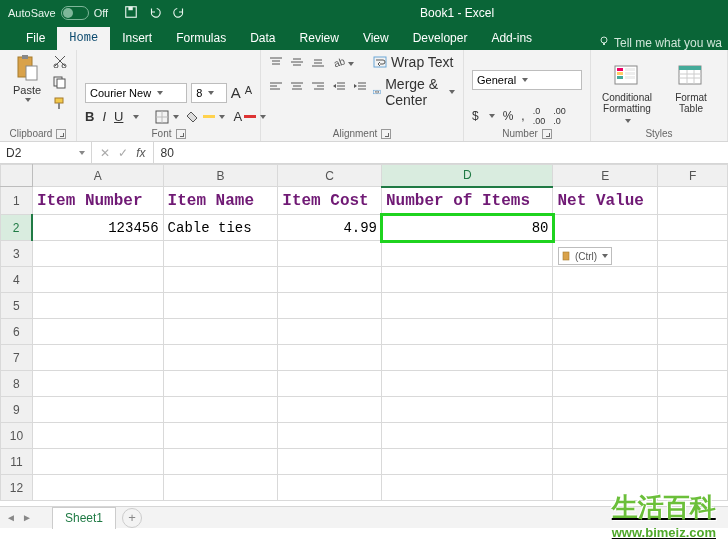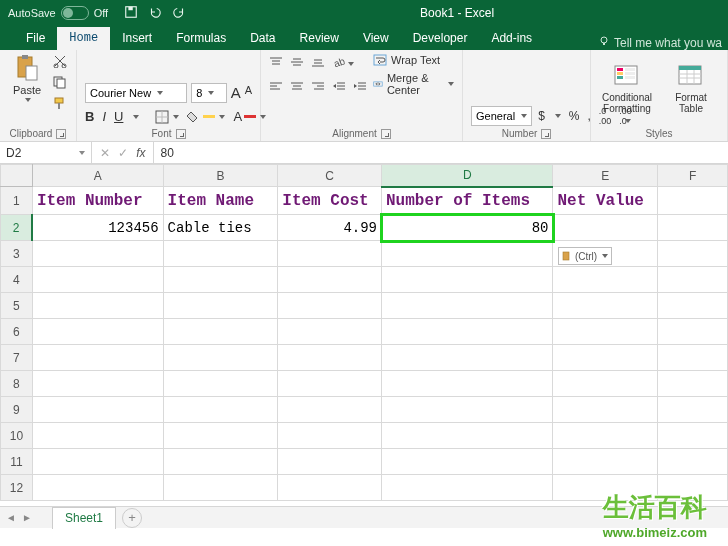--- a/index.html
+++ b/index.html
@@ -51,26 +51,26 @@
 .sep { width: 1px; height: 18px; background: #ddd; }
 .border-btn, .fill-btn, .fontcolor-btn { display: flex; align-items: center; gap: 2px; }
 .swatch { width: 12px; height: 3px; }
 .swatch.y { background: #ffd24d; }
 .swatch.r { background: #d33; }
 
 
 .align-col { display: flex; flex-direction: column; gap: 6px; }
 .align-row { display: flex; gap: 7px; }
 .align-row svg { width: 14px; height: 12px; }
-.wrap-merge { display: flex; flex-direction: column; gap: 6px; font-size: 11px; color: #333; }
+.wrap-merge { display: flex; flex-direction: column; gap: 6px; font-size: 14px; color: #333; }
 .wm-row { display: flex; align-items: center; gap: 4px; }
 .wm-row svg { width: 14px; height: 12px; }
 
 
-.num-col { display: flex; flex-direction: row; gap: 6px; }
+.num-col { display: flex; flex-direction: column; gap: 16px; }
 .num-combo { width: 110px; }
 .num-row { display: flex; gap: 8px; font-size: 12px; color: #333; align-items: center; }
 
 
 .styles-body { display: flex; gap: 8px; }
 .big-btn { display: flex; flex-direction: column; align-items: center; gap: 4px; width: 56px; }
 .big-btn svg { width: 28px; height: 26px; }
 .big-btn .lbl { font-size: 10px; color: #333; text-align: center; line-height: 1.15; }
 
 
@@ -99,21 +99,21 @@
 .paste-tag { position: absolute; left: 558px; top: 83px; width: 54px; height: 18px; border: 1px solid #bdbdbd; background: #fff; display: flex; align-items: center; justify-content: center; gap: 3px; font-size: 10px; color: #555; }
 .paste-tag svg { width: 10px; height: 10px; }
 
 
 .sheetbar { position: absolute; bottom: 18px; left: 0; right: 0; height: 22px; background: #f3f3f3; border-top: 1px solid #d6d6d6; display: flex; align-items: center; padding-left: 52px; gap: 0; }
 .nav-arrows { position: absolute; left: 6px; display: flex; gap: 6px; color: #888; font-size: 10px; }
 .sheettab { height: 22px; padding: 8px 12px; background: #fff; border: 1px solid #ccc; border-bottom: none; font-size: 12px; color: #1f7a44; display: flex; align-items: center; }
 .addsheet { width: 20px; height: 20px; border: 1px solid #ccc; border-radius: 50%; display: flex; align-items: center; justify-content: center; margin-left: 6px; color: #888; font-size: 13px; }
 
 
-.watermark { position: absolute; right: 21px; bottom: 6px; text-align: left; pointer-events: none; }
+.watermark { position: absolute; right: 12px; bottom: 6px; text-align: left; pointer-events: none; text-decoration: underline; }
 .watermark .cn { font-size: 26px; font-weight: bold; color: #6bbf3a; text-shadow: 1px 1px 0 #fff, -1px -1px 0 #fff; }
 .watermark .url { font-size: 13px; color: #4fa82a; font-weight: bold; }
 
 .caret-sm { display: inline-block; width: 0; height: 0; border-left: 3px solid transparent; border-right: 3px solid transparent; border-top: 4px solid #666; vertical-align: middle; margin-left: 2px; }
 </style>
 </head>
 <body>
 
 <div class="titlebar">
   <div class="autosave">

